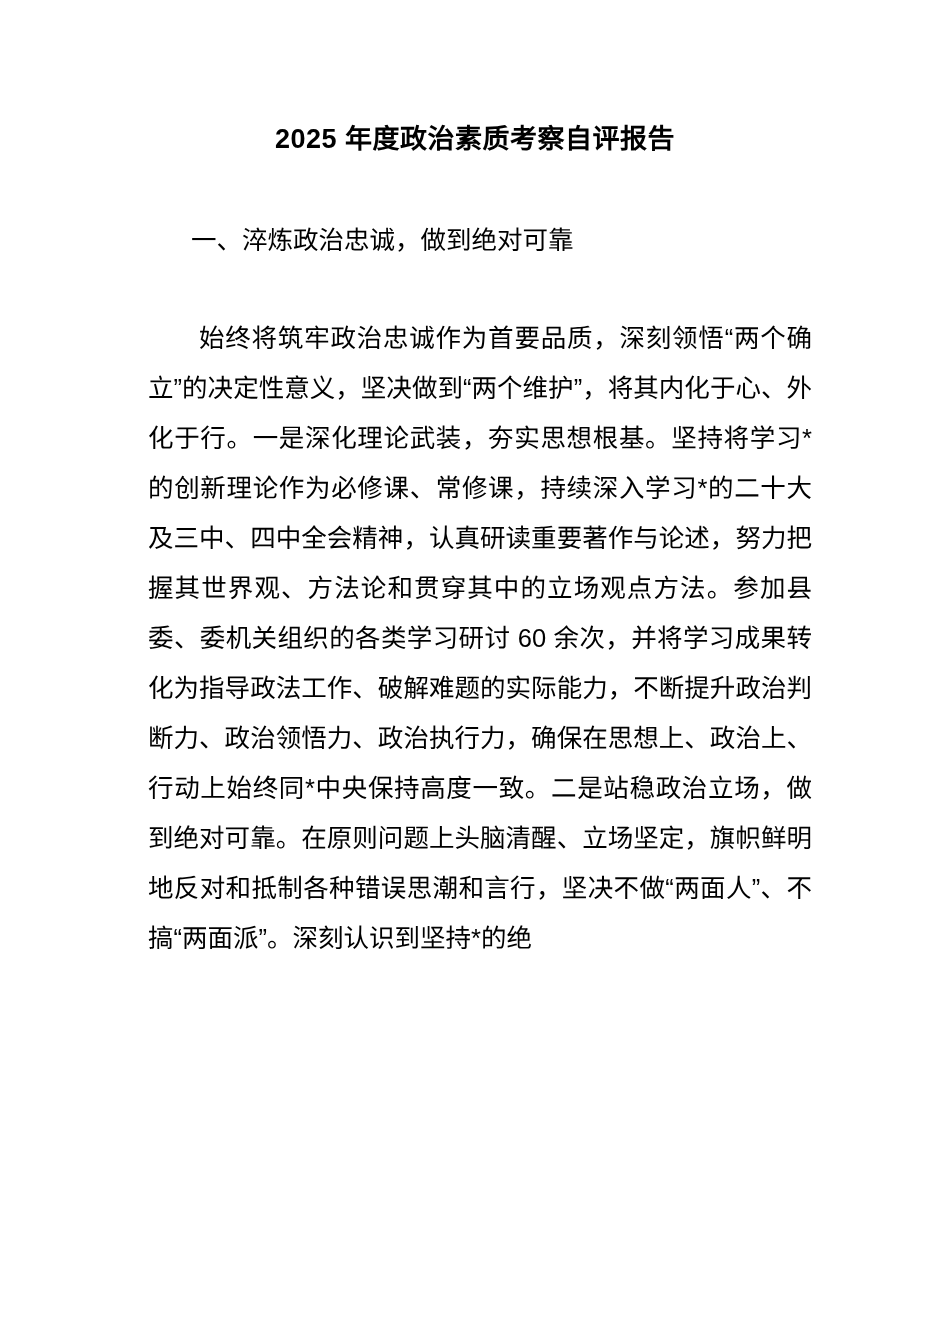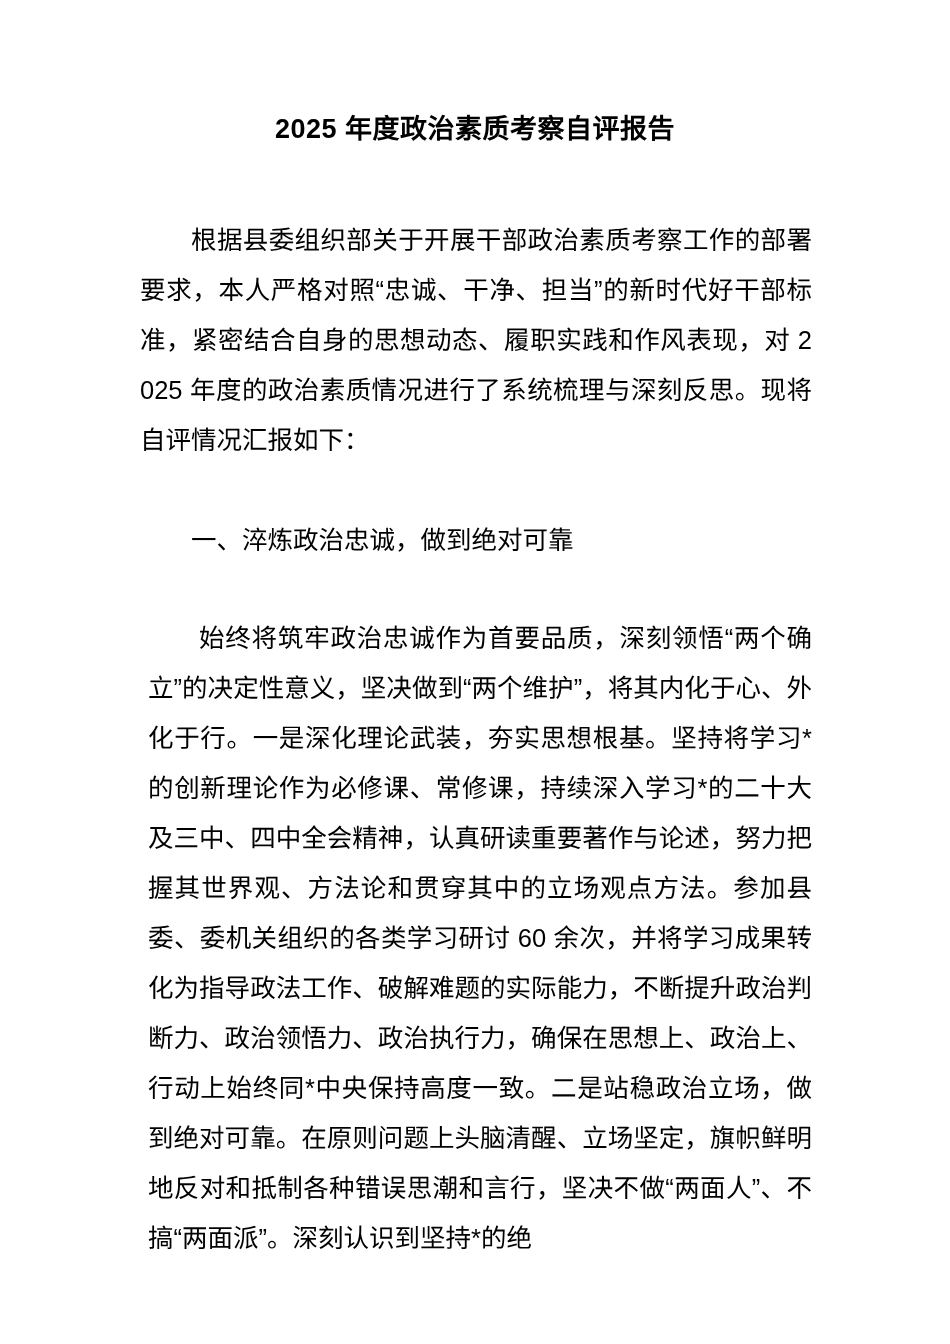--- a/index.html
+++ b/index.html
@@ -25,21 +25,21 @@
     background: #ffffff;
     padding: 0;
     position: relative;
   }
 
   
   .doc-title {
     margin: 0;
     padding: 0;
     position: absolute;
-    top: 110px;
+    top: 120px;
     left: 140px;
     width: 670px;
     text-align: center;
     font-size: 27px;
     font-weight: bold;
     line-height: 38px;
     letter-spacing: 0.5px;
     color: #000000;
   }
 
@@ -86,21 +86,20 @@
 </style>
 </head>
 <body>
 
 <div class="page">
 
   <h1 class="doc-title">2025 年度政治素质考察自评报告</h1>
 
   <div class="body-flow">
 
-    <p class="para intro">根据县委组织部关于开展干部政治素质考察工作的部署要求，本人严格对照“忠诚、干净、担当”的新时代好干部标准，紧密结合自身的思想动态、履职实践和作风表现，对 2025 年度的政治素质情况进行了系统梳理与深刻反思。现将自评情况汇报如下：</p>
 
     <p class="heading">一、淬炼政治忠诚，做到绝对可靠</p>
 
     <p class="para">始终将筑牢政治忠诚作为首要品质，深刻领悟“两个确立”的决定性意义，坚决做到“两个维护”，将其内化于心、外化于行。一是深化理论武装，夯实思想根基。坚持将学习*的创新理论作为必修课、常修课，持续深入学习*的二十大及三中、四中全会精神，认真研读重要著作与论述，努力把握其世界观、方法论和贯穿其中的立场观点方法。参加县委、委机关组织的各类学习研讨 60 余次，并将学习成果转化为指导政法工作、破解难题的实际能力，不断提升政治判断力、政治领悟力、政治执行力，确保在思想上、政治上、行动上始终同*中央保持高度一致。二是站稳政治立场，做到绝对可靠。在原则问题上头脑清醒、立场坚定，旗帜鲜明地反对和抵制各种错误思潮和言行，坚决不做“两面人”、不搞“两面派”。深刻认识到坚持*的绝</p>
 
   </div>
 
 </div>
 
 </body></html>

